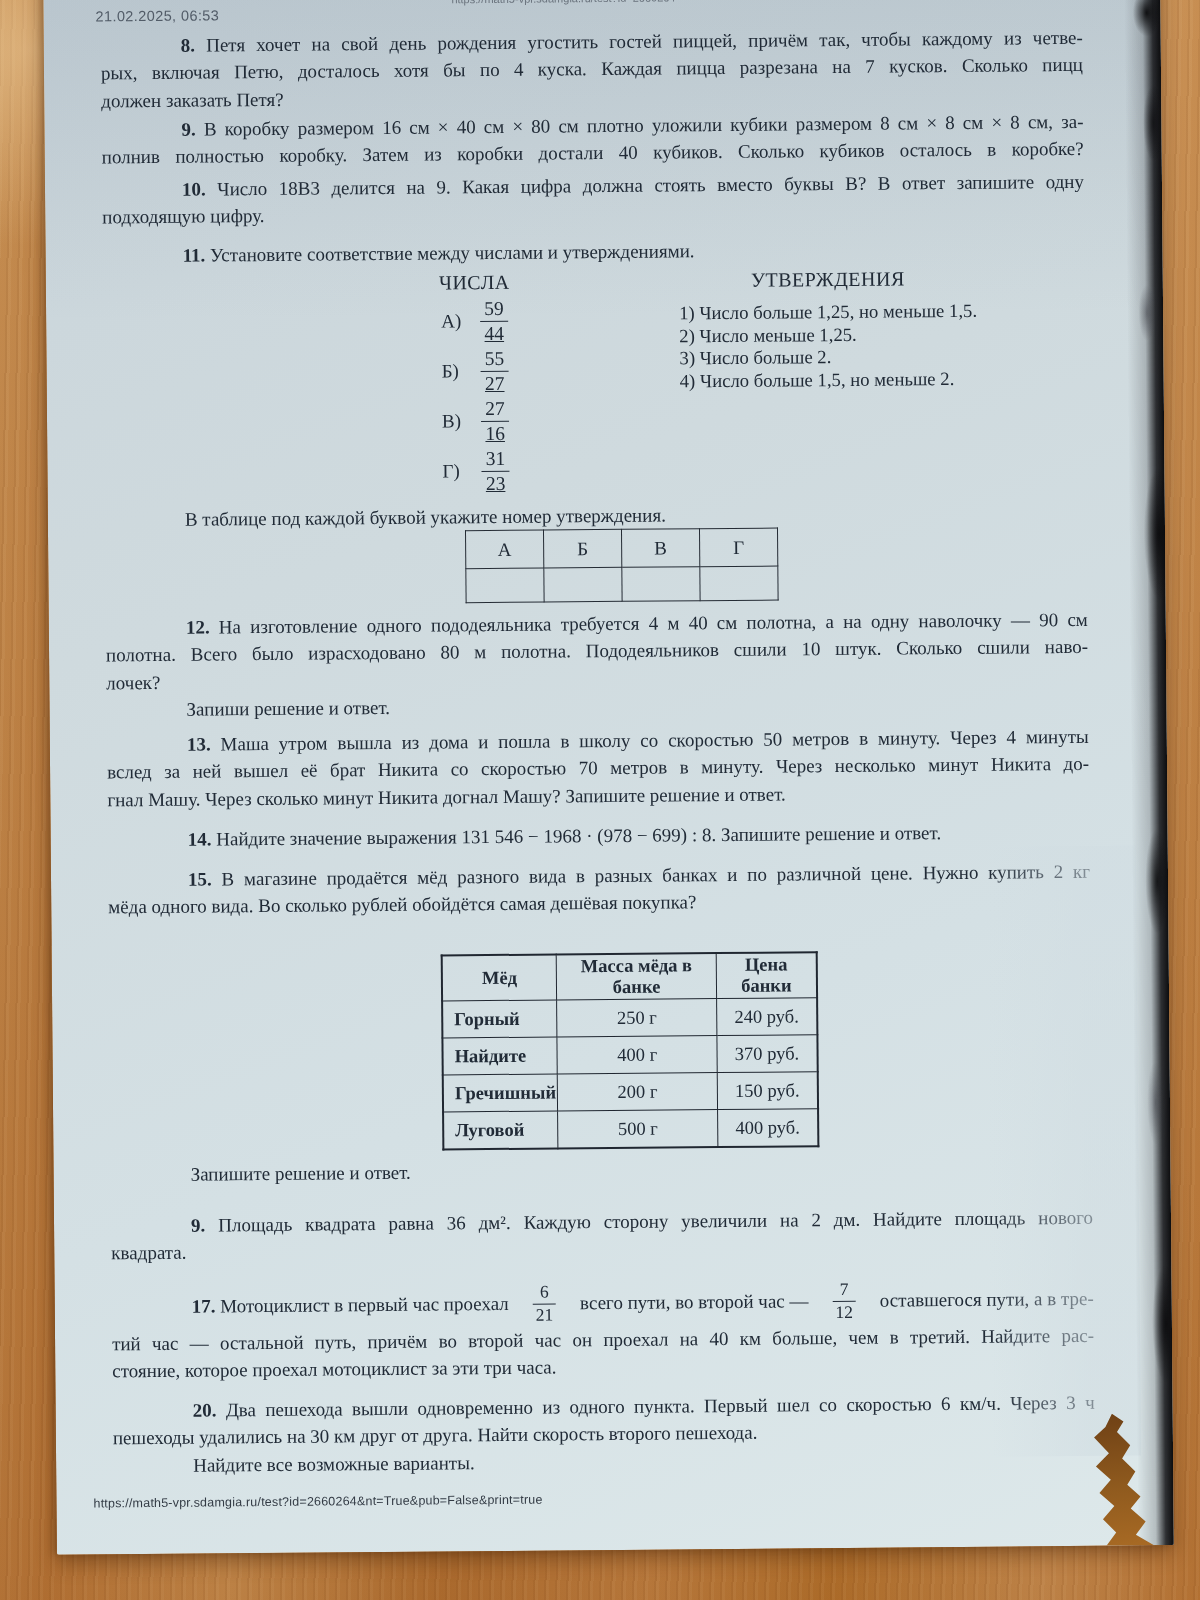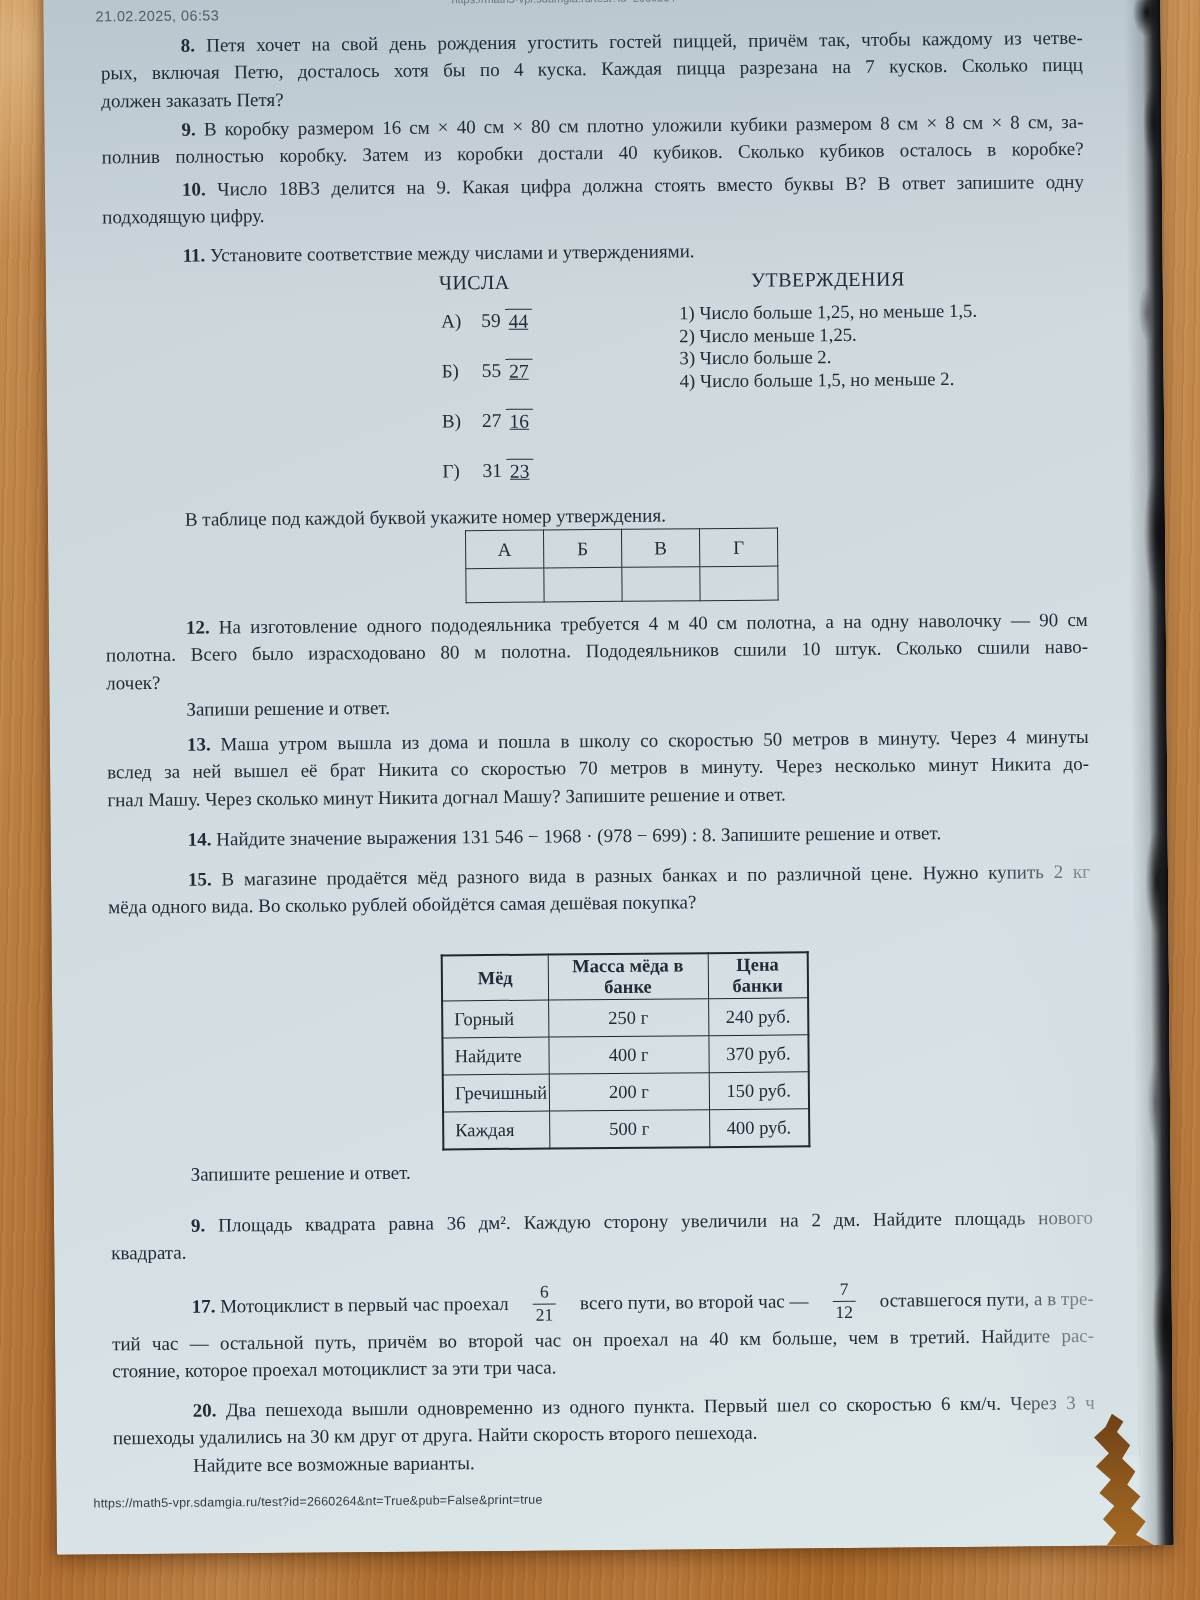--- a/index.html
+++ b/index.html
@@ -53,35 +53,35 @@
   .indent{text-indent:80px;}
   .pnum{font-weight:bold;}
   
   .match{position:absolute;left:347px;top:300px;width:660px;height:235px;font-family:"Liberation Serif",serif;color:#212b37;}
   .mh{position:absolute;top:0;font-size:20px;letter-spacing:.5px;}
   .numbers-h{left:46px;}
   .statements-h{left:358px;}
   .fracs{position:absolute;left:48px;top:25px;}
   .fracrow{display:flex;align-items:center;height:50px;}
   .flabel{width:36px;font-size:19px;}
-  .fracv{display:inline-flex;flex-direction:row;align-items:center;font-size:19.5px;line-height:1.12;min-width:34px;}
+  .fracv{display:inline-flex;flex-direction:column;align-items:center;font-size:19.5px;line-height:1.12;min-width:34px;}
   .fracv .fd{border-top:1.8px solid #212b37;padding:1px 4px 0;text-decoration:underline;}
   .fracv .fn{padding:0 4px 1px;}
   .stmts{position:absolute;left:286px;top:33px;font-size:18.7px;line-height:22.6px;white-space:nowrap;}
   .note{position:absolute;left:57px;width:982px;font:19px "Liberation Serif",serif;color:#212b37;text-indent:80px;}
   
   .anstable{position:absolute;left:417px;top:559px;border-collapse:collapse;table-layout:fixed;}
   .anstable td{border:1.7px solid #252c35;width:75px;text-align:center;font:19px "Liberation Serif",serif;color:#212b37;}
   .anstable tr.hd td{height:35px;}
   .anstable tr.emp td{height:31px;}
   
   .honeytable{position:absolute;left:389px;top:983px;border-collapse:collapse;table-layout:fixed;border:2.2px solid #202731;}
   .honeytable td{border:1.5px solid #202731;height:34px;font:18.5px "Liberation Serif",serif;color:#212b37;text-align:center;}
   .honeytable tr.hd td{font-weight:bold;height:35px;}
-  .honeytable td.c1{text-align:left;padding-left:11px;}
+  .honeytable td.c1{text-align:left;padding-left:11px;font-weight:bold;}
   
   .p17l1{display:flex;align-items:center;justify-content:space-between;padding-left:80px;height:46px;}
   .p17l1 .txt{white-space:nowrap;}
   .frac17{display:inline-flex;flex-direction:column;align-items:center;font-size:17.5px;line-height:1.1;}
   .frac17 .fd{border-top:1.7px solid #212b37;padding:1px 3px 0;}
   .frac17 .fn{padding:0 3px 1px;}
   .furl{position:absolute;left:37px;top:1522px;font:12.5px "Liberation Sans",sans-serif;color:#333b45;letter-spacing:.2px;}
 </style>
 </head>
 <body>
@@ -214,21 +214,21 @@
       <td class="c1">Найдите</td>
       <td>400 г</td>
       <td>370 руб.</td>
     </tr>
     <tr>
       <td class="c1">Гречишный</td>
       <td>200 г</td>
       <td>150 руб.</td>
     </tr>
     <tr>
-      <td class="c1">Каждая</td>
+      <td class="c1">Луговой</td>
       <td>500 г</td>
       <td>400 руб.</td>
     </tr>
   </tbody>
     </table>
 
   <div class="note" style="top:1190px">Запишите решение и ответ.</div>
 
   <div class="prob" style="top:1238px">
     <div class="line jl indent"><span class="pnum">9.</span> <span>Площадь квадрата равна 36 дм². Каждую сторону увеличили на 2 дм. Найдите площадь нового</span></div>

